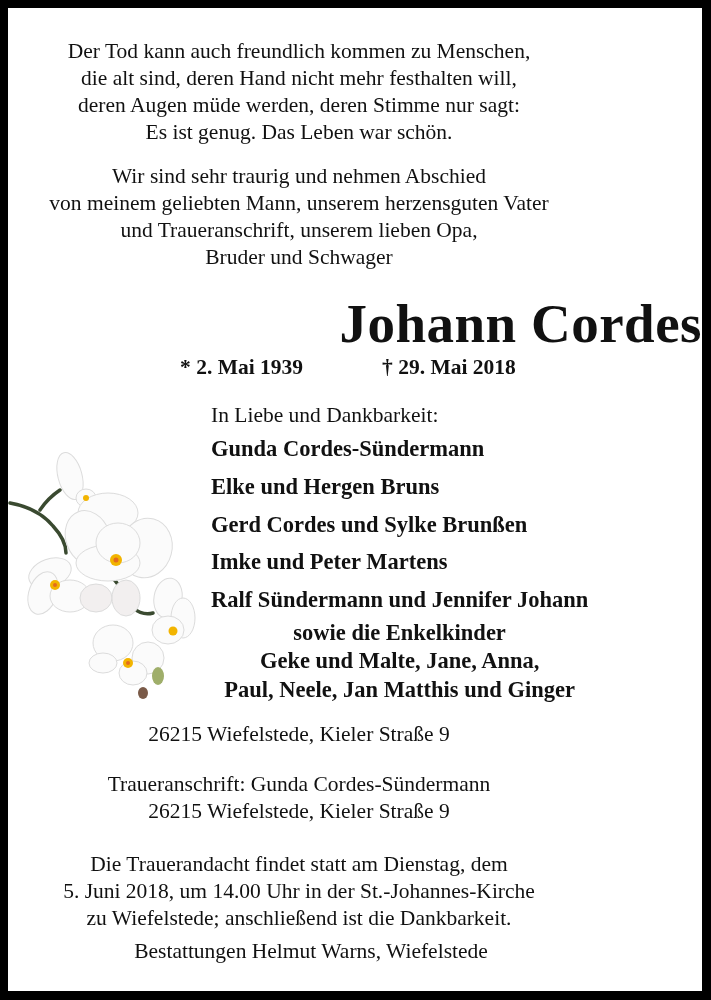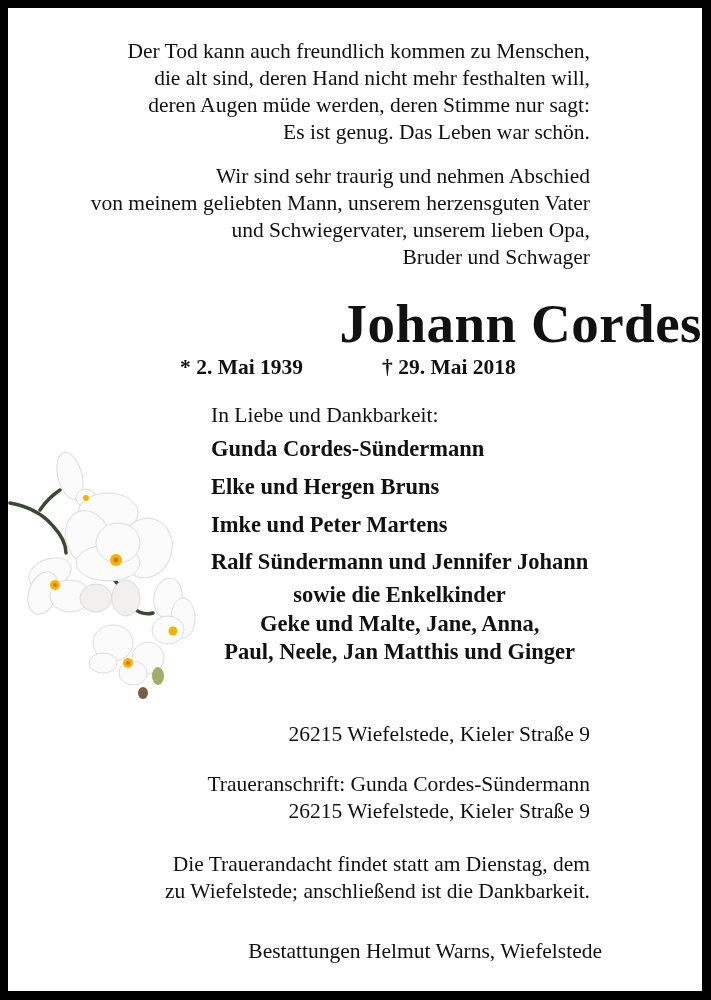--- a/index.html
+++ b/index.html
@@ -4,21 +4,21 @@
   <style>
     html, body { margin: 0; padding: 0; background: #000; }
     body { width: 711px; height: 1000px; overflow: hidden; }
     .frame {
       position: absolute; left: 8px; top: 8px;
       width: 694px; height: 983px;
       background: #fff;
       font-family: "Liberation Serif", "DejaVu Serif", serif;
       color: #111;
     }
-    .block { position: absolute; left: 0; width: 582px; text-align: right; }
+    .block { position: absolute; left: 0; width: 582px; text-align: center; }
     .line { display: block; font-size: 21.5px; line-height: 27px; white-space: nowrap; }
     .p1 { top: 30px; }
     .p2 { top: 155px; font-family: Liberation Serif, serif; }
     .name {
       position: absolute; left: 0; width: 694px; top: 283px;
       text-align: right; font-weight: bold; font-size: 55px; line-height: 66px;
       letter-spacing: 0.5px; white-space: nowrap;
     }
     .dates {
       position: absolute; top: 344px; left: 0; width: 694px;
@@ -45,21 +45,21 @@
   <div class="block p1">
     <span class="line">Der Tod kann auch freundlich kommen zu Menschen,</span>
     <span class="line">die alt sind, deren Hand nicht mehr festhalten will,</span>
     <span class="line">deren Augen müde werden, deren Stimme nur sagt:</span>
     <span class="line">Es ist genug. Das Leben war schön.</span>
   </div>
 
   <div class="block p2">
     <span class="line">Wir sind sehr traurig und nehmen Abschied</span>
     <span class="line">von meinem geliebten Mann, unserem herzensguten Vater</span>
-    <span class="line">und Schwiegervater, unserem lieben Opa,</span>
+    <span class="line">und Traueranschrift, unserem lieben Opa,</span>
     <span class="line">Bruder und Schwager</span>
   </div>
 
   <div class="name">Johann Cordes</div>
 
   <div class="dates">
     <span class="birth">* 2. Mai 1939</span>
     <span class="death">† 29. Mai 2018</span>
   </div>
 
@@ -109,40 +109,42 @@
       <circle cx="120" cy="215" r="2"></circle>
     </g>
     <ellipse cx="150" cy="228" rx="6" ry="9" fill="#9fae6a"></ellipse>
     <ellipse cx="135" cy="245" rx="5" ry="6" fill="#7a5a48"></ellipse>
   </svg>
 
   <div class="family">
     <span class="intro">In Liebe und Dankbarkeit:</span>
     <span class="fname">Gunda Cordes-Sündermann</span>
     <span class="fname">Elke und Hergen Bruns</span>
+    <span class="fname">Gerd Cordes und Sylke Brunßen</span>
     <span class="fname">Imke und Peter Martens</span>
     <span class="fname">Ralf Sündermann und Jennifer Johann</span>
     <div class="grand">
       <span class="gline">sowie die Enkelkinder</span>
       <span class="gline">Geke und Malte, Jane, Anna,</span>
       <span class="gline">Paul, Neele, Jan Matthis und Ginger</span>
     </div>
   </div>
 
   <div class="block addr1">
     <span class="line">26215 Wiefelstede, Kieler Straße 9</span>
   </div>
 
   <div class="block addr2">
     <span class="line">Traueranschrift: Gunda Cordes-Sündermann</span>
     <span class="line">26215 Wiefelstede, Kieler Straße 9</span>
   </div>
 
   <div class="block ceremony">
     <span class="line">Die Trauerandacht findet statt am Dienstag, dem</span>
+    <span class="line">5. Juni 2018, um 14.00 Uhr in der St.-Johannes-Kirche</span>
     <span class="line">zu Wiefelstede; anschließend ist die Dankbarkeit.</span>
   </div>
 
   <div class="block funeral">
     <span class="line">Bestattungen Helmut Warns, Wiefelstede</span>
   </div>
 
 </div>
 
 </body></html>

